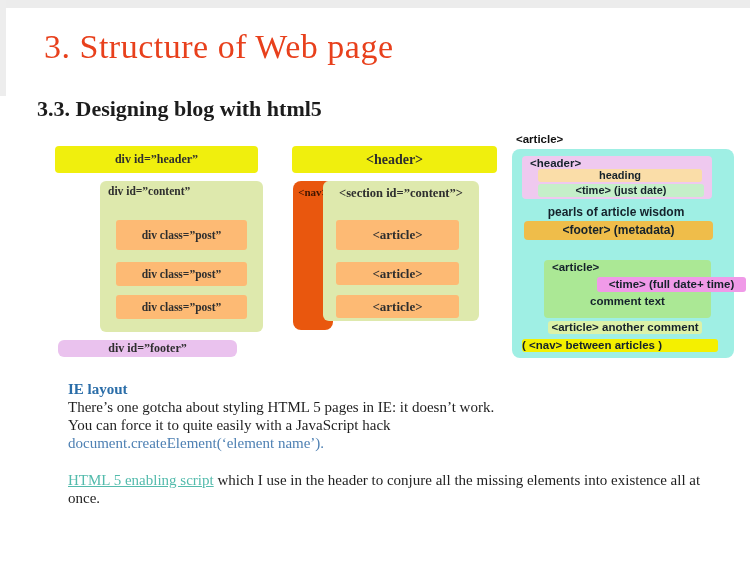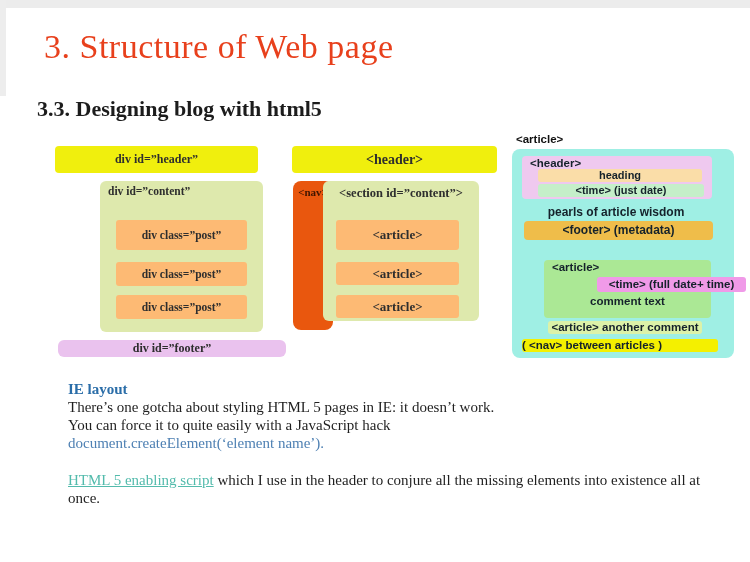--- a/index.html
+++ b/index.html
@@ -63,21 +63,21 @@
   <h1 class="title">3. Structure of Web page</h1>
   <h2 class="subtitle">3.3. Designing blog with html5</h2>
 
   <div class="dg bar hdr-bar" style="left:55px; top:146px; width:203px;">div id=”header”</div>
   <div class="dg content-box" style="left:100px; top:181px; width:163px; height:151px;">
     <div class="content-label">div id=”content”</div>
     <div class="post" style="left:16px; top:39px; width:131px; height:30px;">div class=”post”</div>
     <div class="post" style="left:16px; top:81px; width:131px; height:24px;">div class=”post”</div>
     <div class="post" style="left:16px; top:114px; width:131px; height:24px;">div class=”post”</div>
   </div>
-  <div class="dg bar ftr-bar" style="left:58px; top:340px; width:228px;">div id=”footer”</div>
+  <div class="dg bar ftr-bar" style="left:58px; top:340px; width:179px;">div id=”footer”</div>
 
   <div class="dg bar hdr-bar big" style="left:292px; top:146px; width:205px;">&lt;header&gt;</div>
   <div class="dg nav-box" style="left:293px; top:181px; width:40px; height:149px;">&lt;nav&gt;</div>
   <div class="dg content-box" style="left:323px; top:181px; width:156px; height:140px;">
     <div class="content-label centered">&lt;section id=”content”&gt;</div>
     <div class="post big" style="left:13px; top:39px; width:123px; height:30px;">&lt;article&gt;</div>
     <div class="post big" style="left:13px; top:81px; width:123px; height:23px;">&lt;article&gt;</div>
     <div class="post big" style="left:13px; top:114px; width:123px; height:23px;">&lt;article&gt;</div>
   </div>
 

